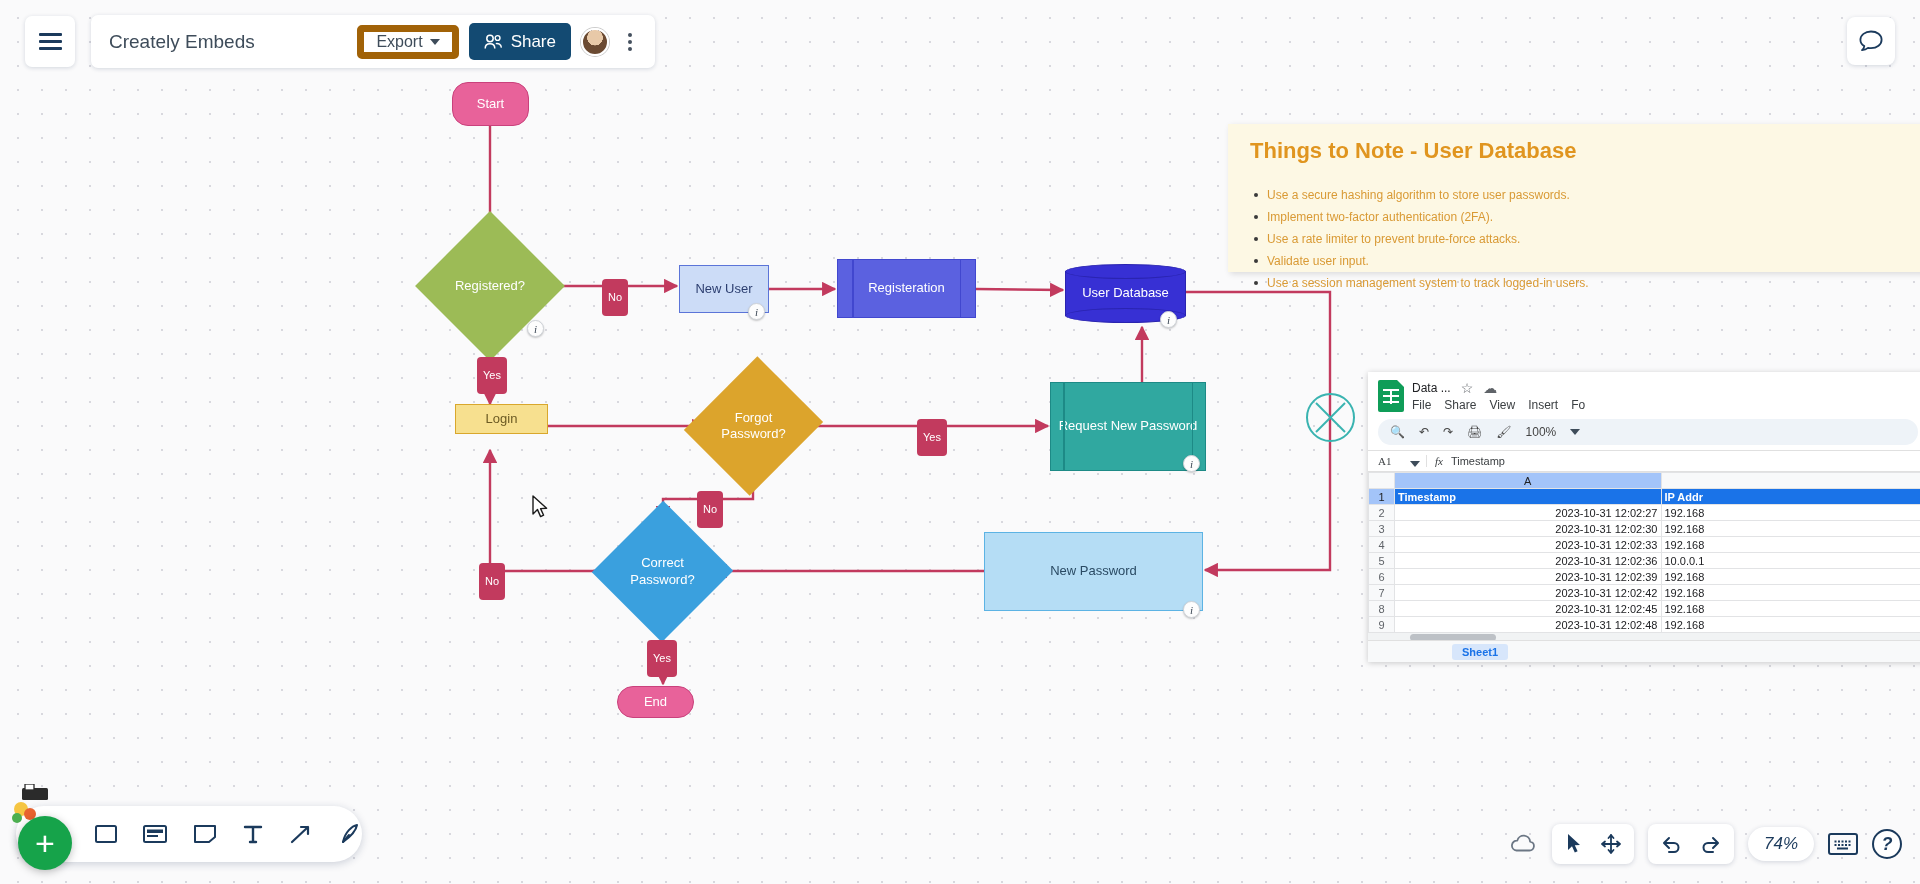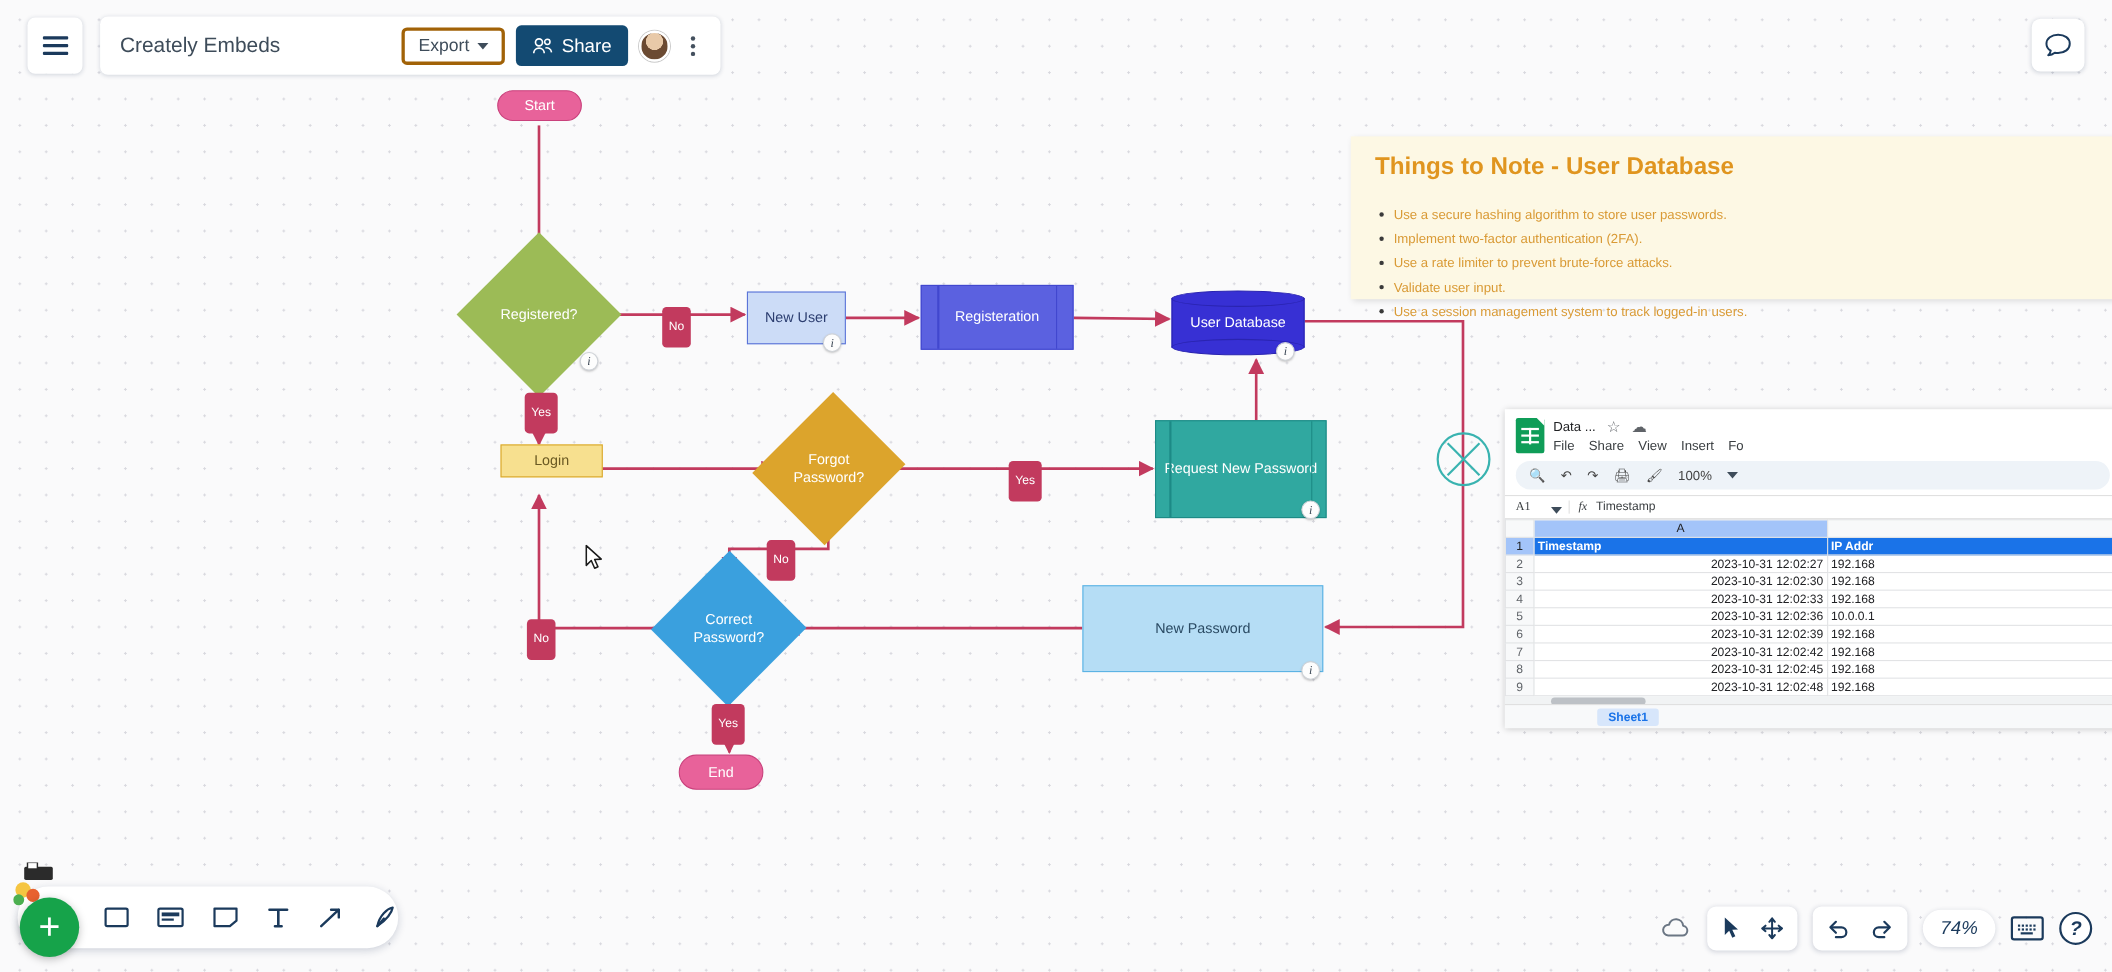--- a/index.html
+++ b/index.html
@@ -35,21 +35,21 @@
   
   #titlebar {
     position: absolute; left: 91px; top: 15px;
     width: 564px; height: 53px;
     background: #fff; border-radius: 7px;
     box-shadow: 0 1px 4px rgba(20,40,80,.17);
     display: flex; align-items: center; padding: 0 14px 0 18px; gap: 10px;
   }
   #doc-title { font-size: 19px; color: #3e4c5a; flex: 1; white-space: nowrap; }
   #export-btn {
-    border: 3px solid #a16207; background: #fff; border-radius: 5px;
+    border: 7px solid #a16207; background: #fff; border-radius: 5px;
     height: 34px; padding: 0 12px; font-size: 16px; color: #3e4c5a;
     display: flex; align-items: center; gap: 7px; cursor: pointer;
     font-family: "Liberation Sans", sans-serif;
   }
   .caret-dn { width:0;height:0;border-left:5px solid transparent;border-right:5px solid transparent;border-top:6px solid #3e4c5a; }
   #share-btn {
     background: #134a72; border: none; border-radius: 5px; height: 37px;
     padding: 0 15px; color: #fff; font-size: 17px; display: flex;
     align-items: center; gap: 8px; cursor: pointer;
     font-family: "Liberation Sans", sans-serif;
@@ -67,21 +67,21 @@
     position: absolute; right: 25px; top: 17px; width: 48px; height: 48px;
     background: #fff; border-radius: 8px; box-shadow: 0 1px 4px rgba(20,40,80,.17);
     display: flex; align-items: center; justify-content: center; cursor: pointer;
   }
 
   
   .shape { position: absolute; display: flex; align-items: center; justify-content: center;
            text-align: center; color: #fff; font-size: 13px; line-height: 1.25; z-index: 6; }
 
   #node-start {
-    left: 452px; top: 82px; width: 77px; height: 28px;
+    left: 452px; top: 82px; width: 77px; height: 44px;
     background: #e8629a; border: 1.5px solid #c9417c; border-radius: 16px; text-align: right;
   }
   #node-end {
     left: 617px; top: 686px; width: 77px; height: 32px;
     background: #e8629a; border: 1.5px solid #c9417c; border-radius: 16px;
   }
 
   .diamond { position: absolute; z-index: 6; }
   .diamond .dshape { position:absolute; inset:0; transform: rotate(45deg); }
   .diamond .dlabel { position: absolute; inset: 0; display:flex; align-items:center;

